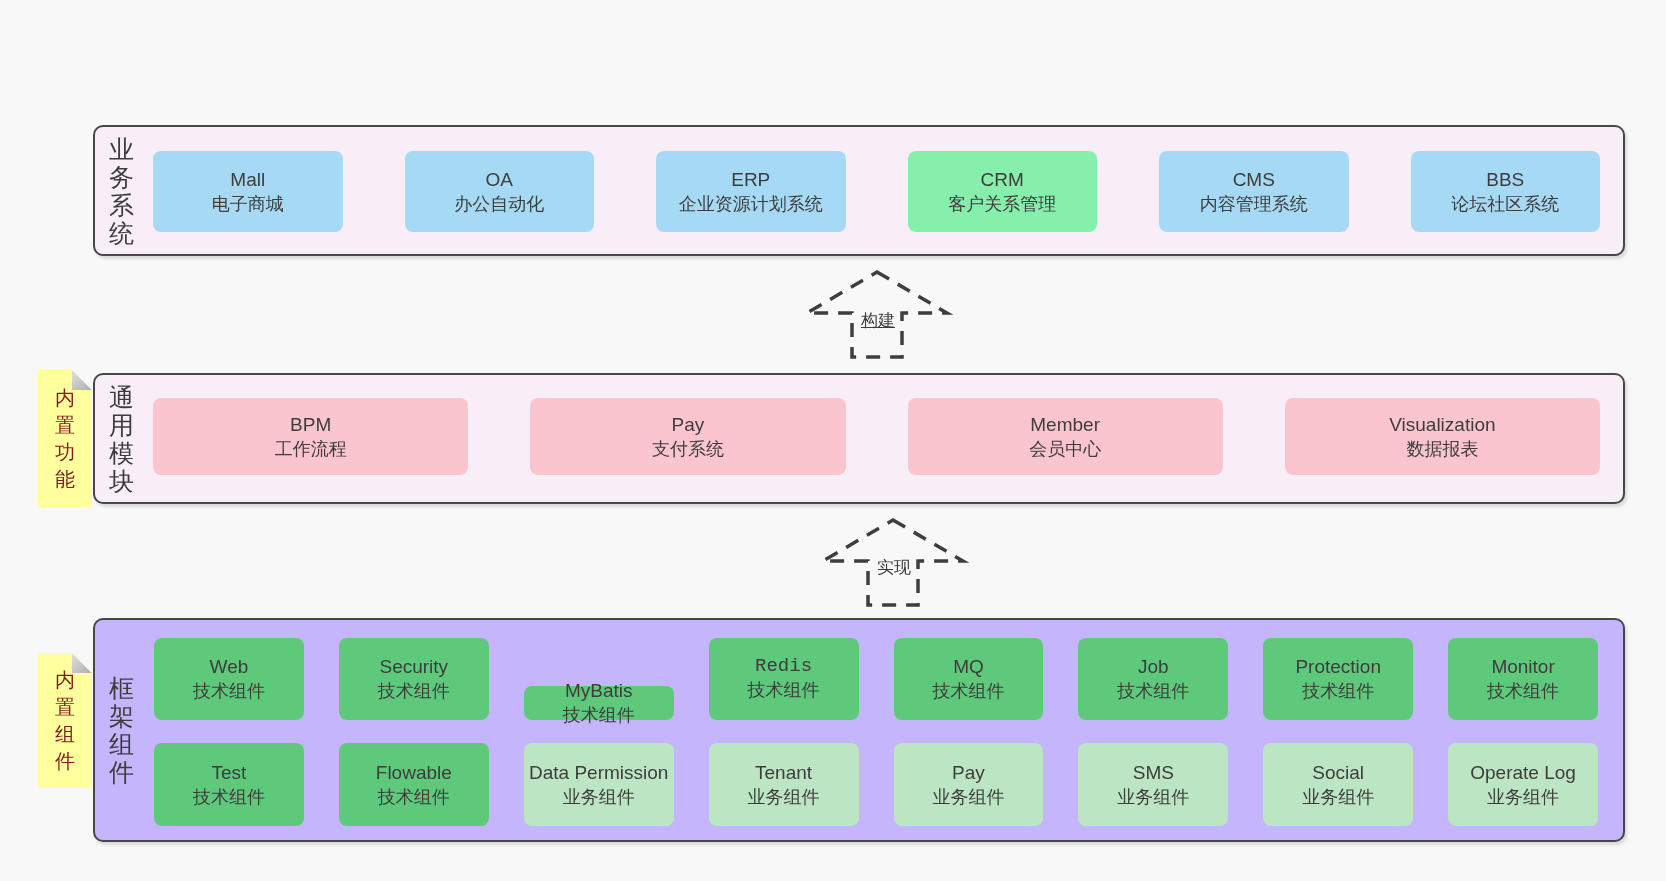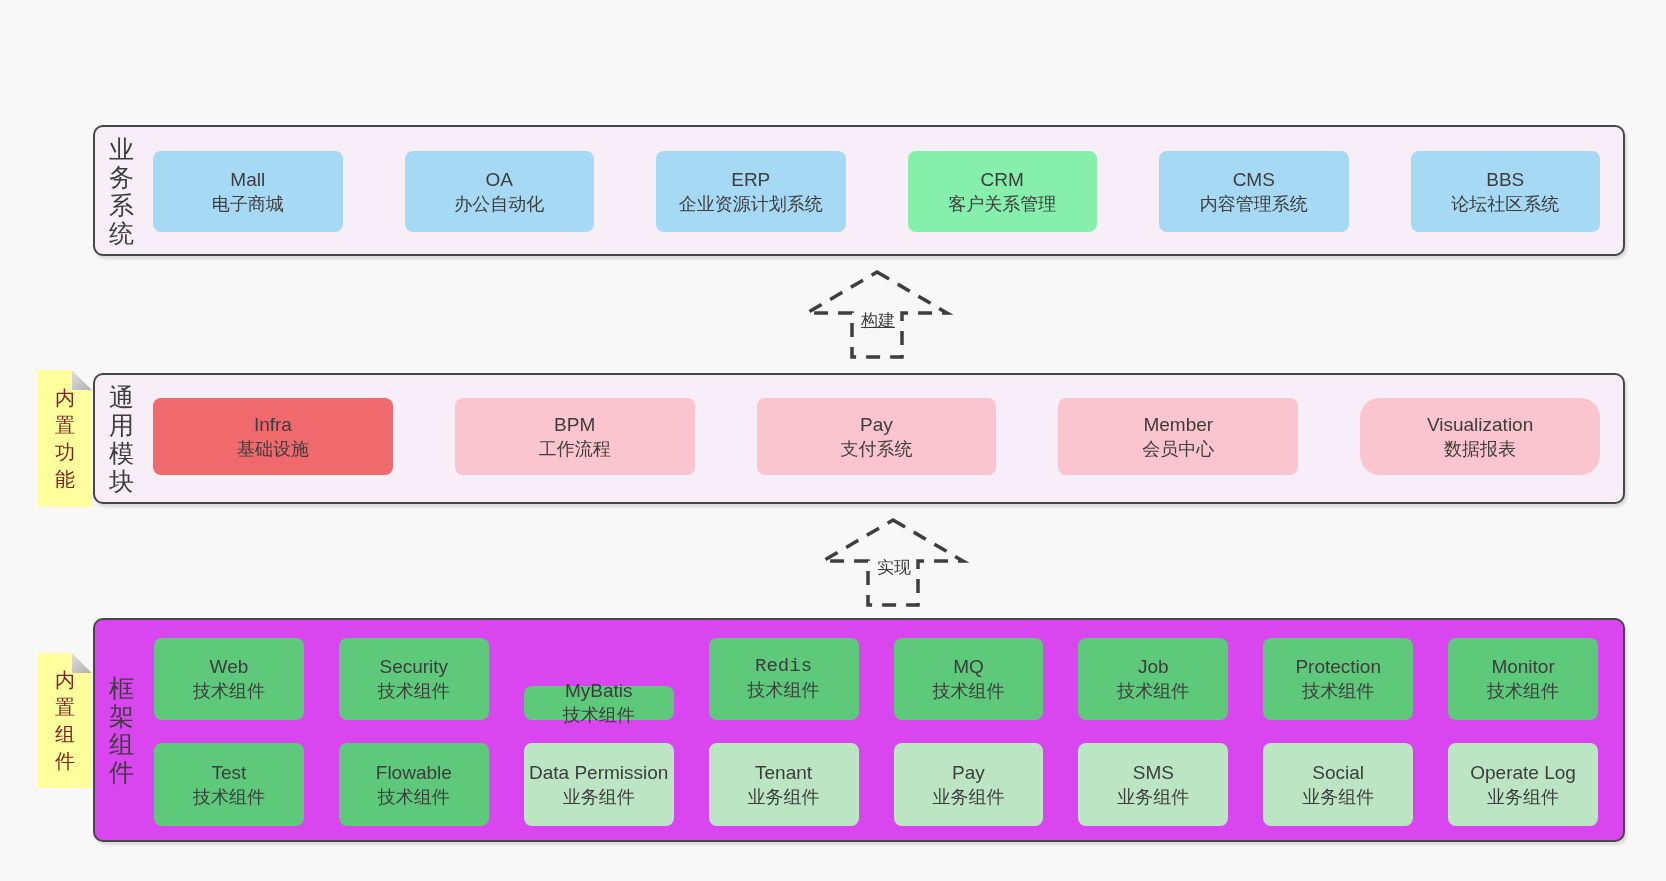--- a/index.html
+++ b/index.html
@@ -101,53 +101,49 @@
   </section>
 
   <svg class="arrow-svg arrow-1" viewBox="0 0 154 96">
     <polygon class="arrow-shape" points="77,6 147,47 102,47 102,91 52,91 52,47 7,47"></polygon>
   </svg>
   <div class="arrow-label arrow-label-1" style="background: rgb(248, 248, 248); text-decoration: underline;">构建</div>
 
   <section class="band band-mid" style="background: rgb(248, 238, 247);">
     <div class="band-label">通用模块</div>
     <div class="box-row">
-      <div class="box" style="background: rgb(240, 105, 108);">
-        <div class="t">Infra</div>
-        <div class="s">基础设施</div>
-      </div>
       <div class="box" style="background: rgb(251, 197, 207);">
         <div class="t">BPM</div>
         <div class="s">工作流程</div>
       </div>
       <div class="box" style="background: rgb(251, 197, 207);">
         <div class="t">Pay</div>
         <div class="s">支付系统</div>
       </div>
       <div class="box" style="background: rgb(251, 197, 207);">
         <div class="t">Member</div>
         <div class="s">会员中心</div>
       </div>
-      <div class="box" style="background: rgb(251, 197, 207); border-radius: 20px;">
+      <div class="box" style="background: rgb(251, 197, 207);">
         <div class="t">Visualization</div>
         <div class="s">数据报表</div>
       </div>
     </div>
   </section>
   <div class="note note-1" style="background: rgb(254, 255, 157);">
     <div class="note-fold"></div>
     <div class="note-text">内置功能</div>
   </div>
 
   <svg class="arrow-svg arrow-2" viewBox="0 0 154 96">
     <polygon class="arrow-shape" points="77,6 147,47 102,47 102,91 52,91 52,47 7,47"></polygon>
   </svg>
   <div class="arrow-label arrow-label-2" style="background: rgb(248, 248, 248);">实现</div>
 
-  <section class="band band-bot" style="background: #d946ef; padding-left: 44px;">
+  <section class="band band-bot" style="background: #c4b5fd; padding-left: 44px;">
     <div class="band-label">框架组件</div>
     <div class="box-row row1">
       <div class="box" style="background: rgb(94, 201, 123); align-items: center;">
         <div class="t">Web</div>
         <div class="s">技术组件</div>
       </div>
       <div class="box" style="background: rgb(94, 201, 123);">
         <div class="t">Security</div>
         <div class="s">技术组件</div>
       </div>

